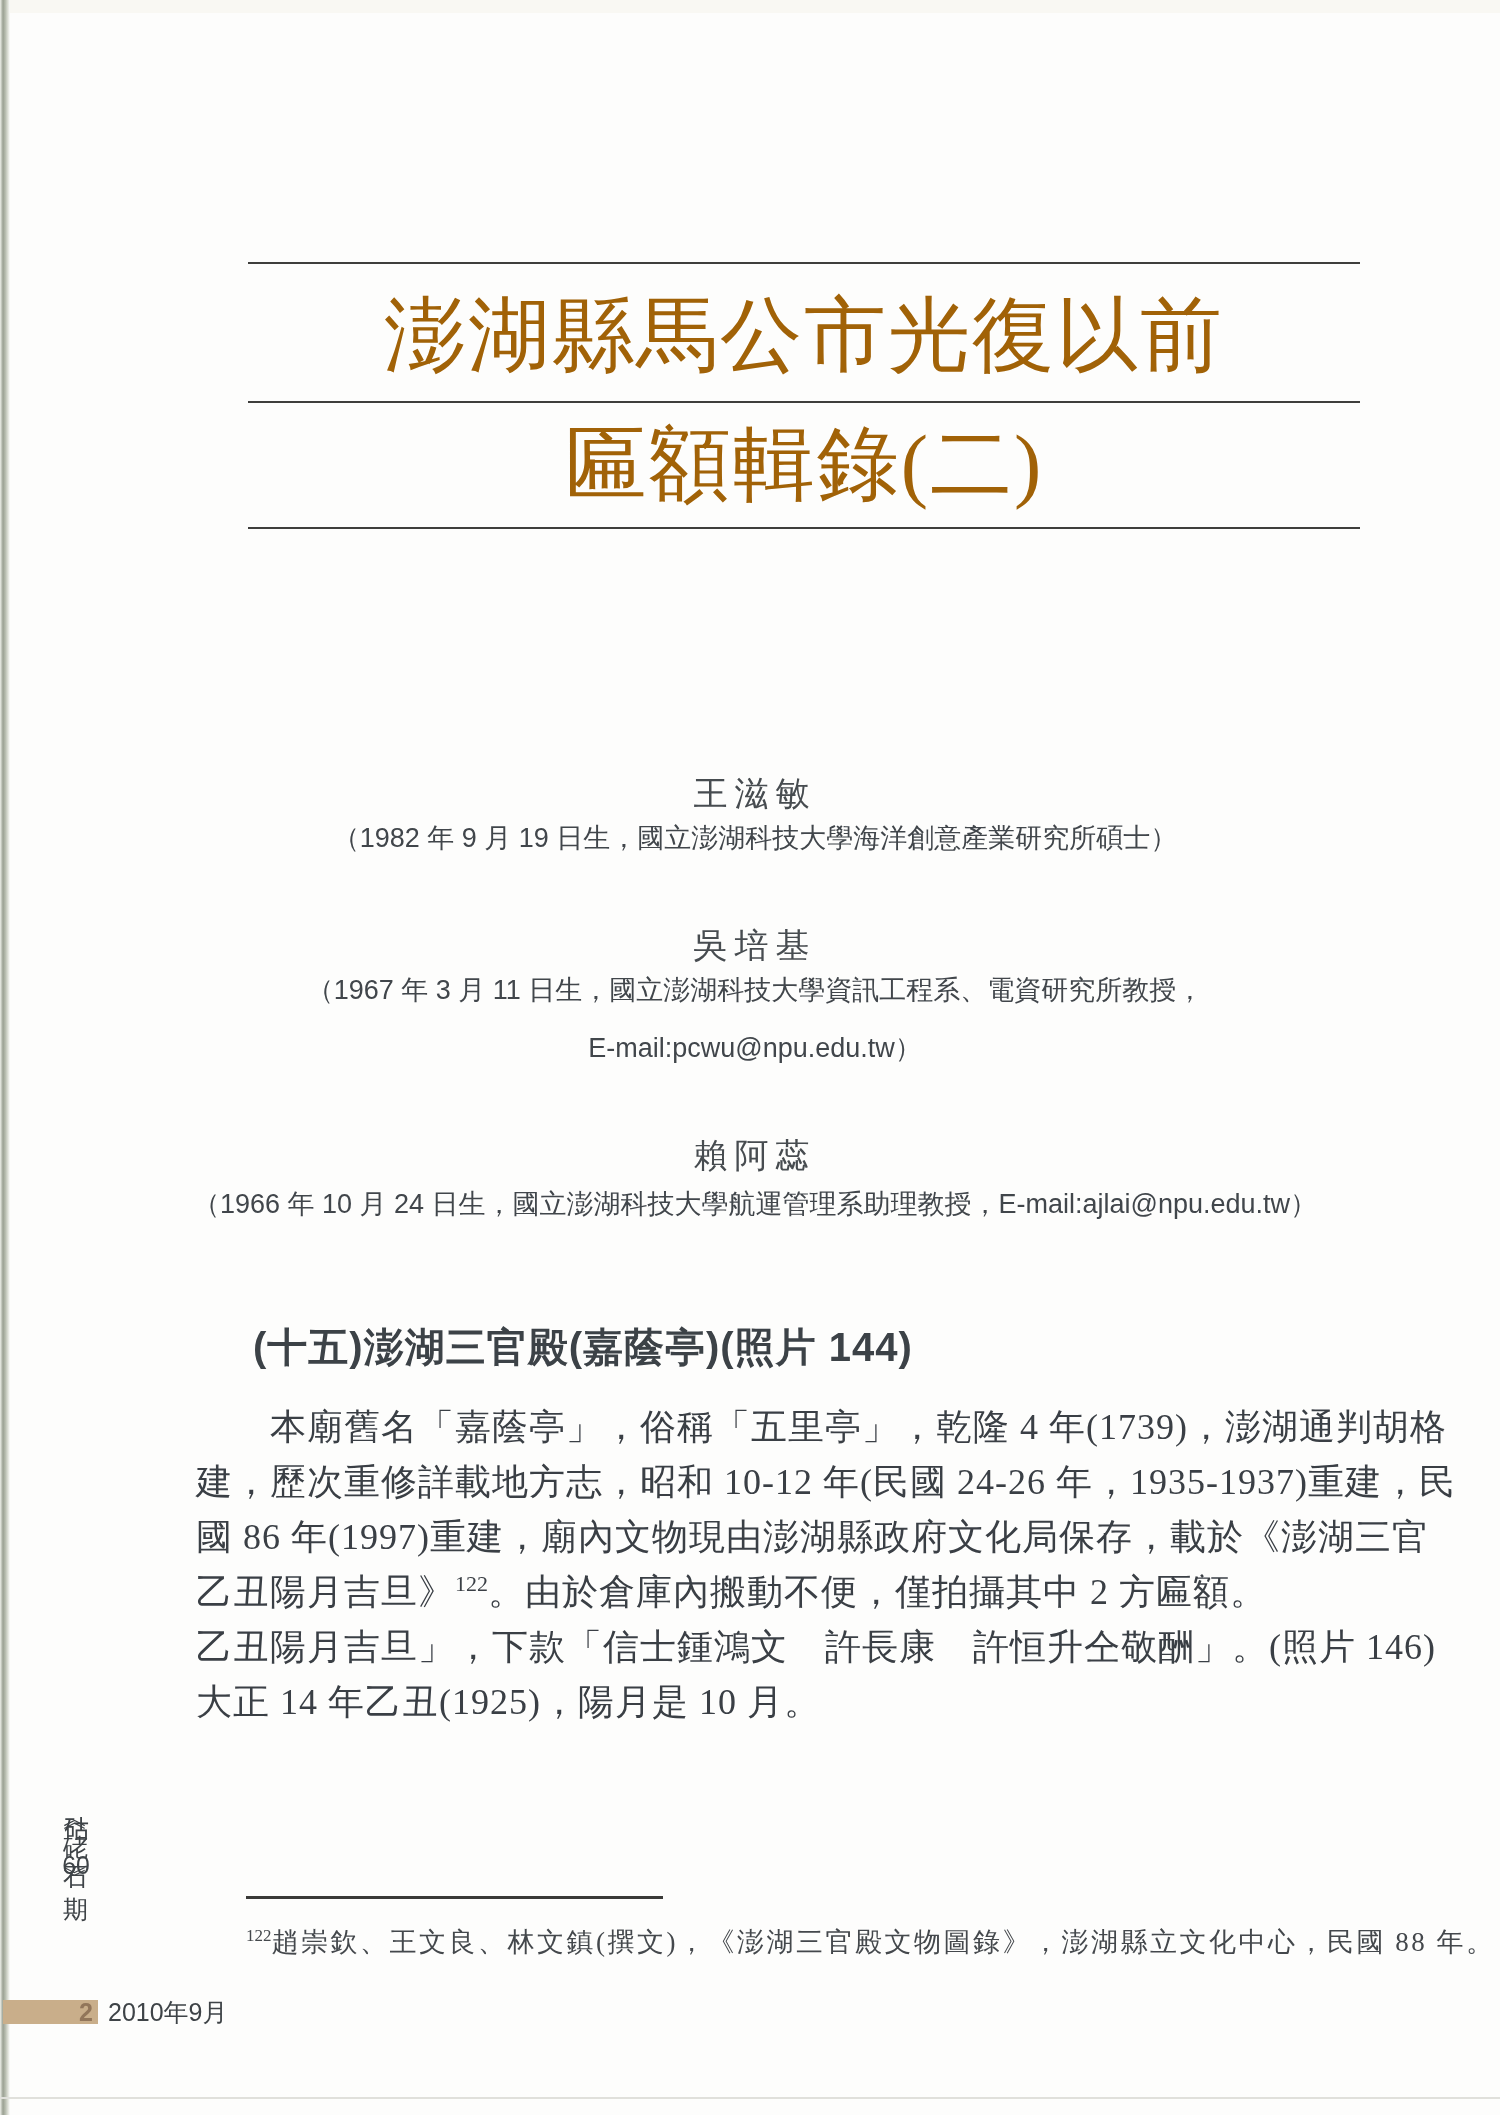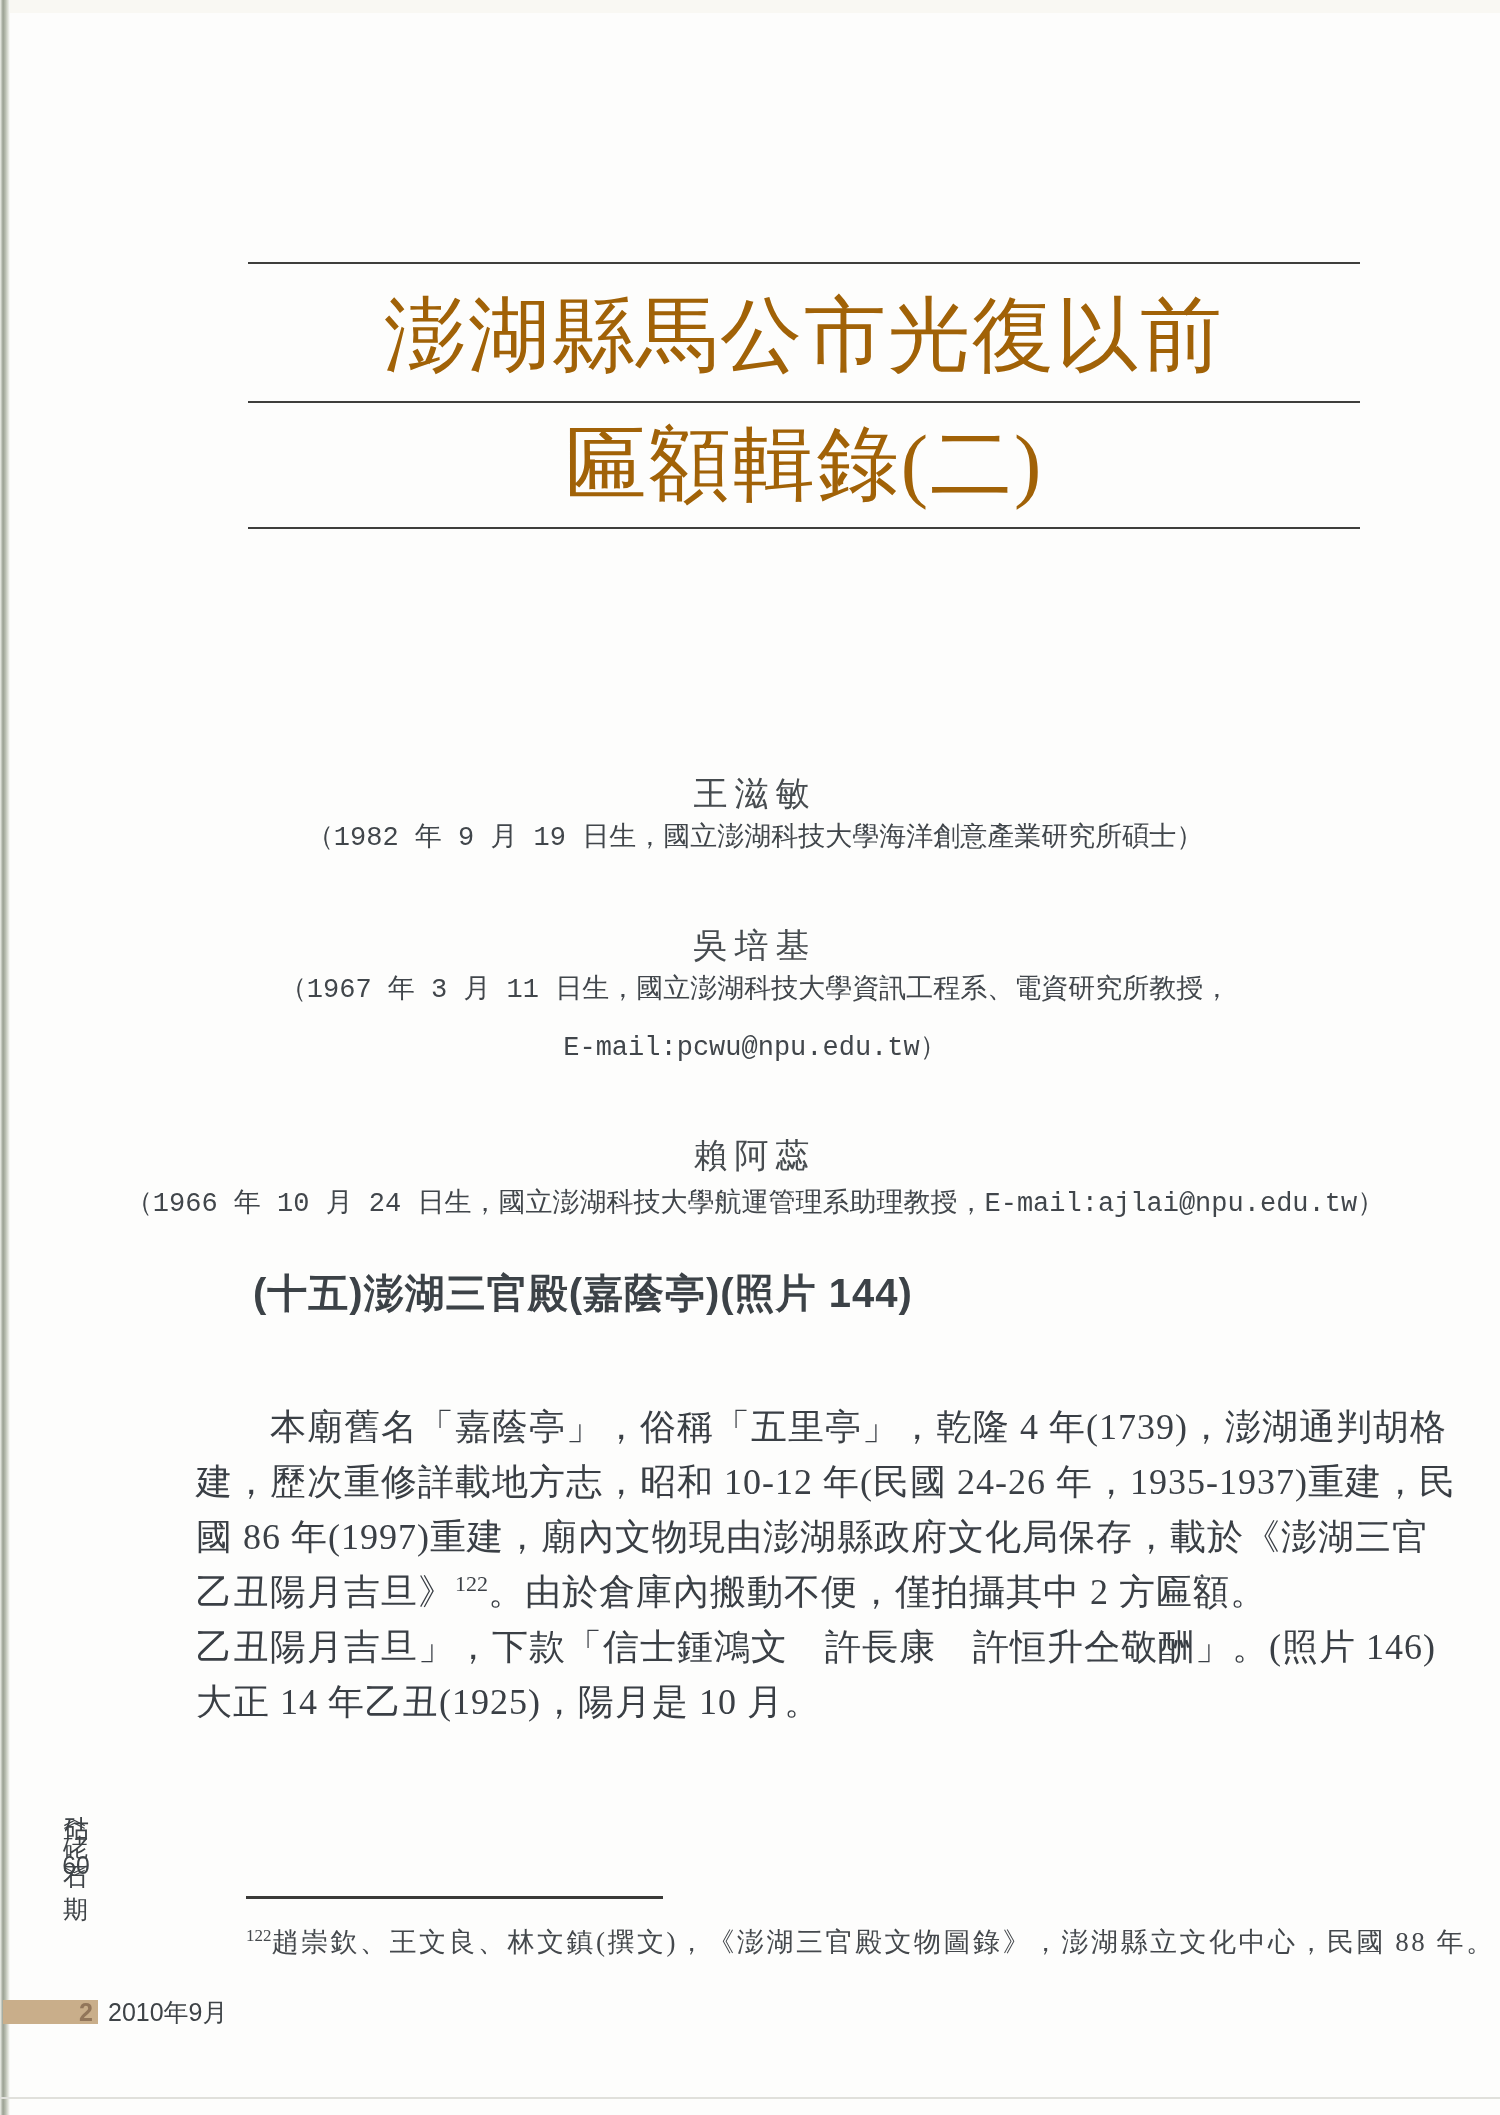--- a/index.html
+++ b/index.html
@@ -36,26 +36,26 @@
   .title-line.l1{top:276px;font-size:82px;line-height:120px;letter-spacing:2px;}
   .title-line.l2{top:408px;font-size:82px;line-height:114px;letter-spacing:2px;}
   
   .a-name{
     position:absolute;left:150px;width:1210px;text-align:center;
     font-family:var(--serif);font-size:34px;line-height:44px;
     letter-spacing:7px;color:#474c50;white-space:nowrap;margin-top:20px;
   }
   .a-detail{
     position:absolute;left:75px;width:1360px;text-align:center;
-    font-family:Liberation Mono, monospace;font-size:27px;line-height:40px;
+    font-family:Liberation Sans, sans-serif;font-size:27px;line-height:40px;
     color:#41464b;white-space:nowrap;
   }
   
   .sec-heading{
-    position:absolute;left:253px;top:1270px;
+    position:absolute;left:253px;top:1324px;
     font-family:var(--sans);font-weight:700;font-size:40px;line-height:46px;
     color:#3c4247;white-space:nowrap;letter-spacing:1px;
   }
   .body-text{
     position:absolute;left:168px;top:1400px;width:1245px;
     font-family:var(--serif);font-size:36px;color:#3a3f45;margin-left:28px;
   }
   .bline{height:55px;line-height:55px;white-space:nowrap;letter-spacing:1px;}
   .bline sup{font-size:22px;vertical-align:super;line-height:0;letter-spacing:0;}
   

